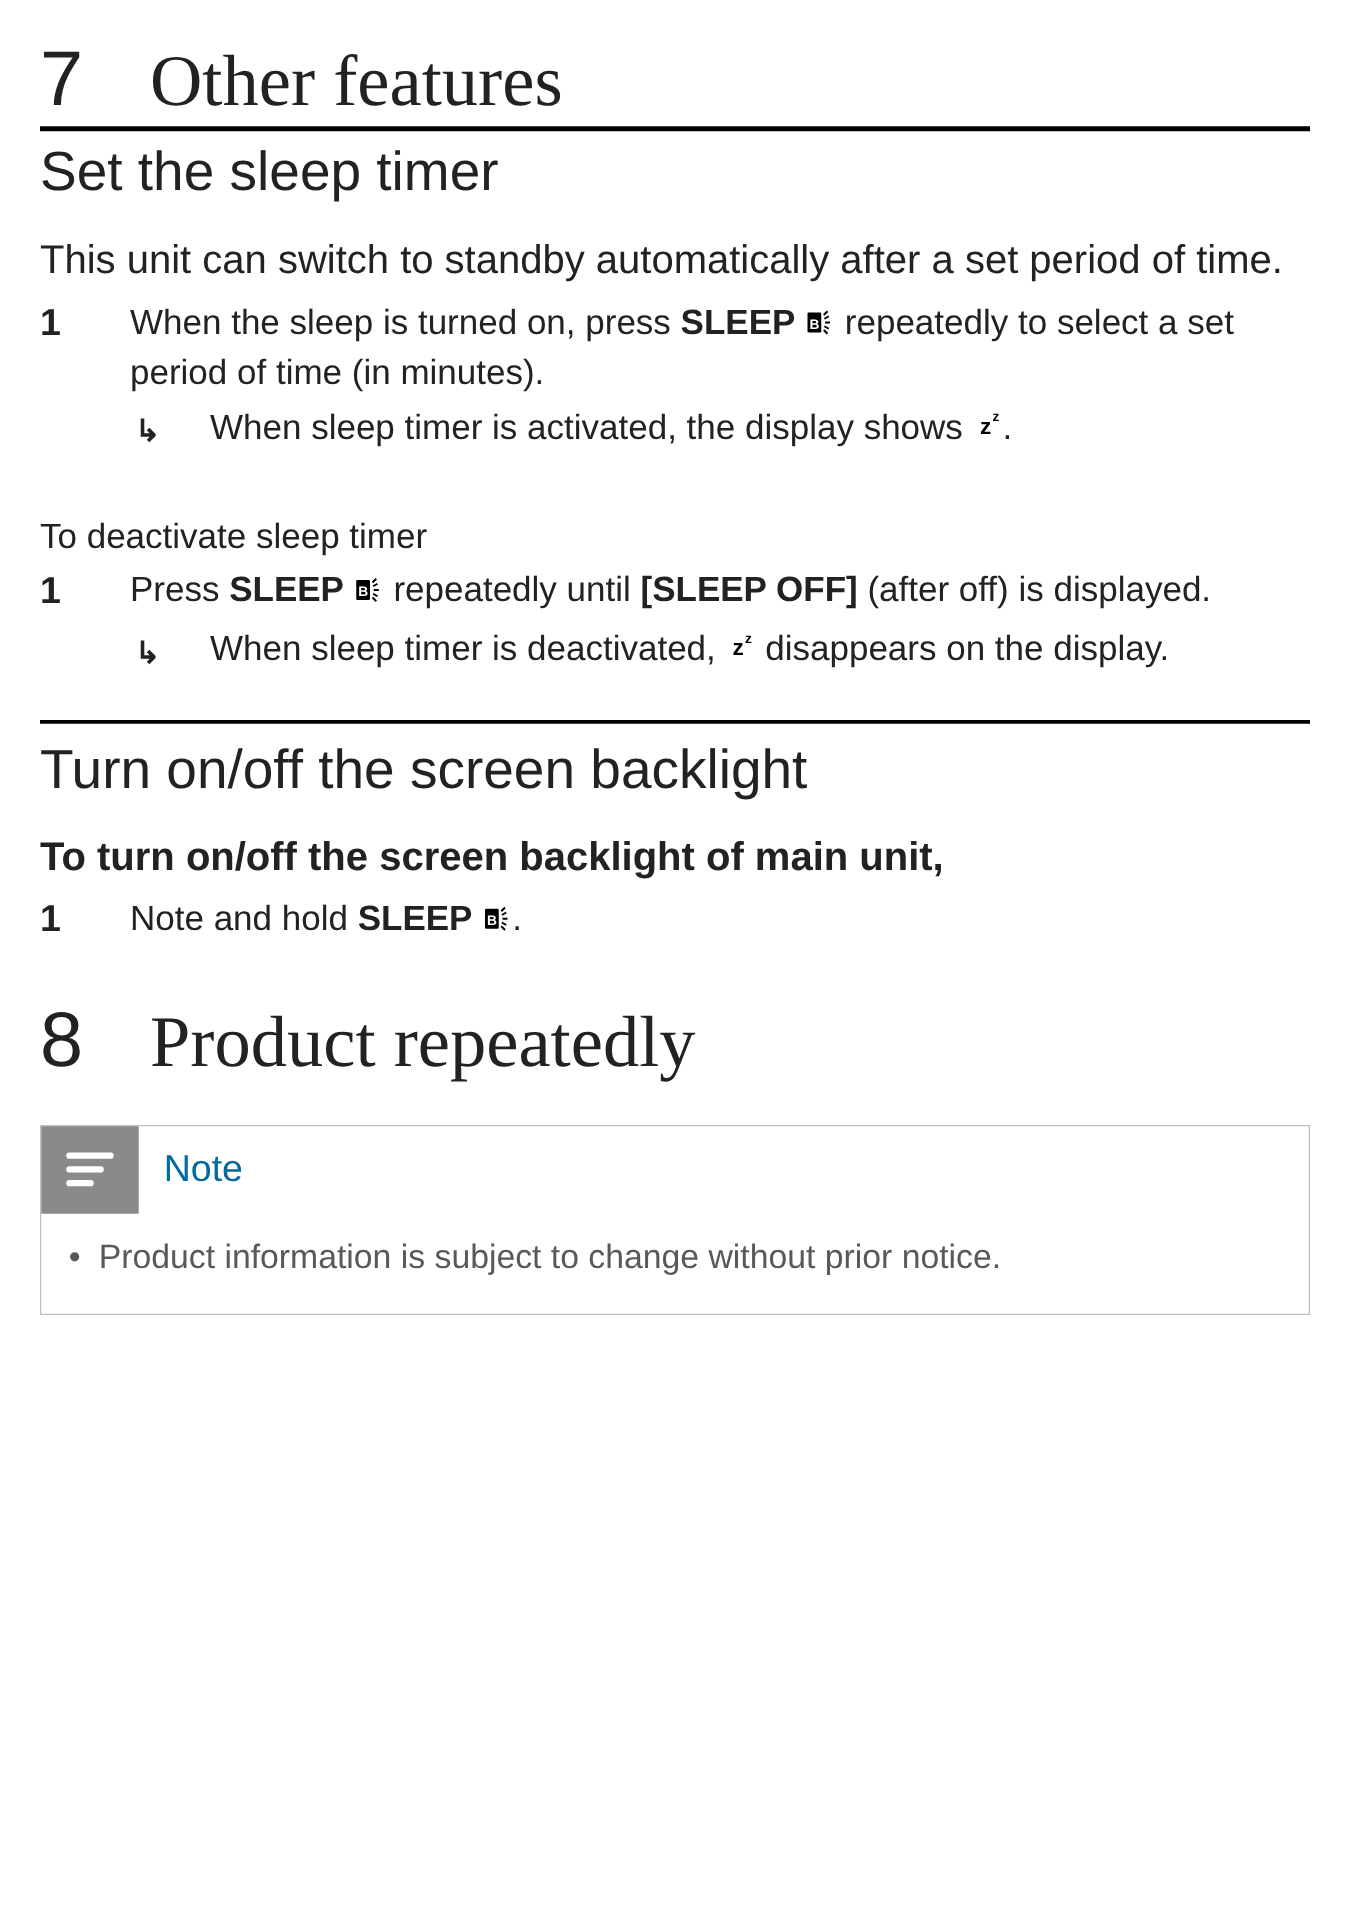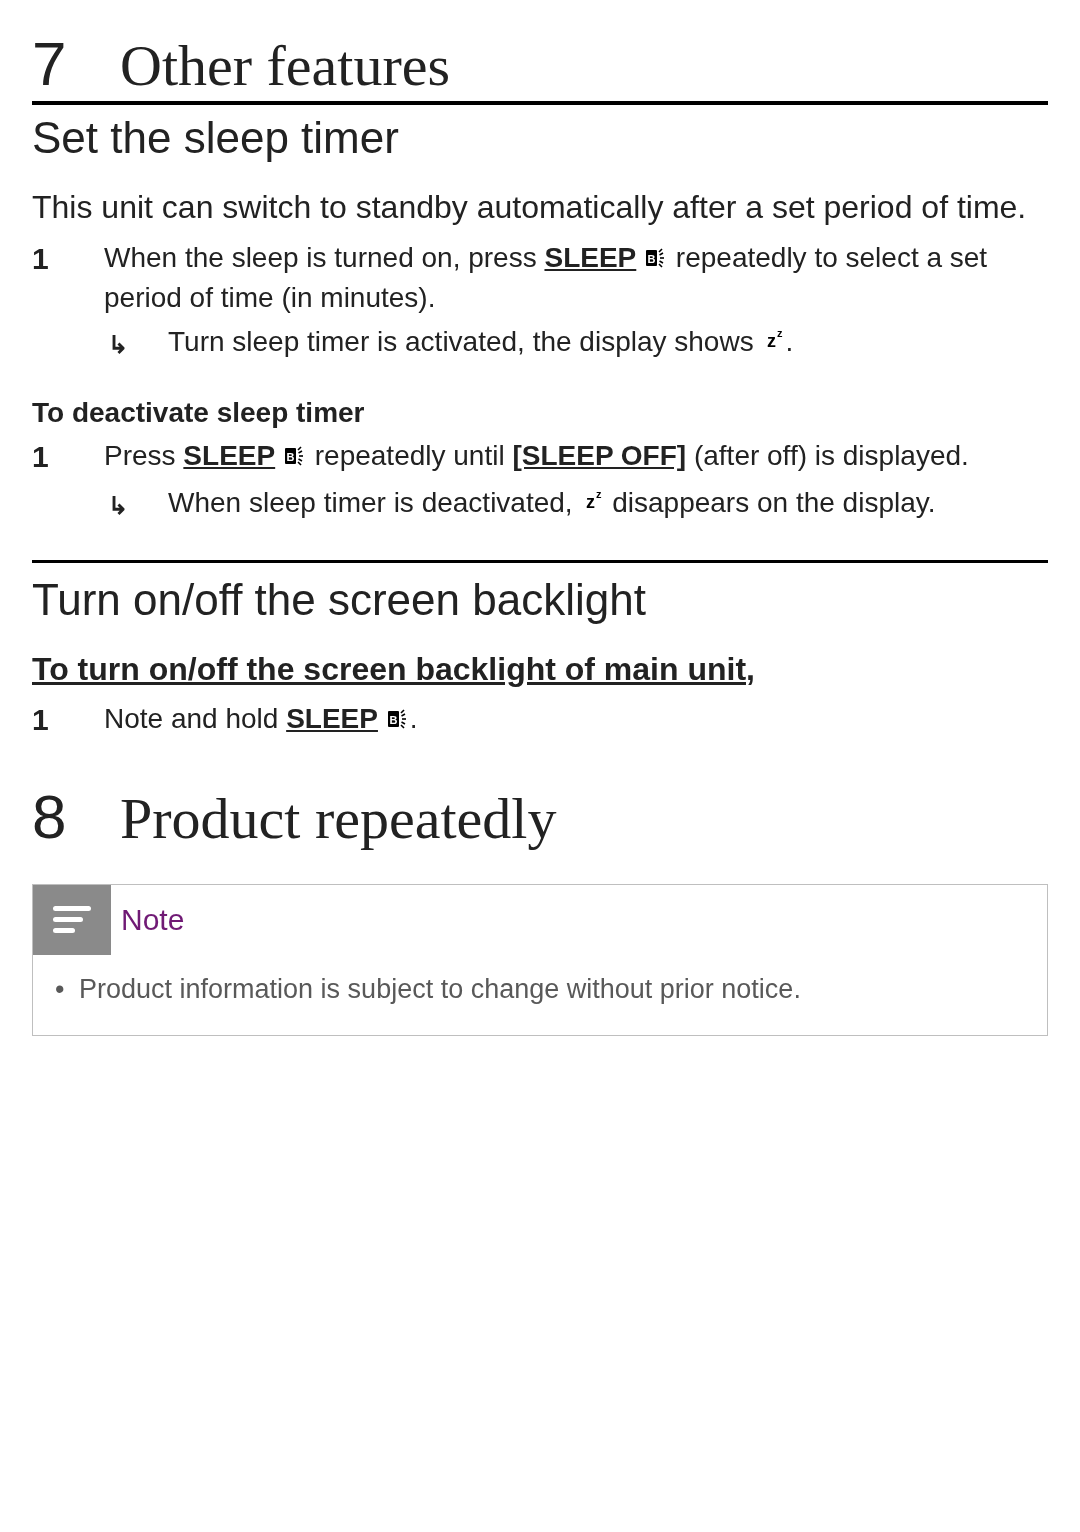--- a/index.html
+++ b/index.html
@@ -53,22 +53,22 @@
   
   .para {
     font-size: 32px;
     line-height: 1.3;
     margin: 3px 0 10px 0;
   }
 
   
   .subhead {
     font-size: 28px;
-    font-weight: 700;
-    margin-top: 36px;
+    font-weight: 400;
+    margin-top: 52px;
     margin-bottom: 8px;
   }
 
   
   .step {
     display: flex;
     margin-top: 4px;
     margin-bottom: 4px;
   }
   .step .step-num {
@@ -113,21 +113,20 @@
     line-height: 1.35;
   }
 
   
   .ico {
     display: inline-block;
     vertical-align: -3px;
   }
   .bold {
     font-weight: 600;
-    text-decoration: underline;
   }
 
   
   .note-box {
     border: 1px solid #bfbfbf;
     margin-top: 30px;
   }
   .note-header {
     display: flex;
     align-items: stretch;
@@ -136,23 +135,23 @@
   .note-icon-cell {
     width: 78px;
     background: #8a8a8a;
     display: flex;
     align-items: center;
     justify-content: center;
   }
   .note-title {
     display: flex;
     align-items: center;
-    padding-left: 10px;
+    padding-left: 20px;
     font-size: 30px;
-    color: #701a75;
+    color: #0369a1;
   }
   .note-body {
     padding: 16px 22px 28px 22px;
   }
   .note-bullet {
     display: flex;
     font-size: 27px;
     color: #595959;
     line-height: 1.35;
   }
@@ -192,21 +191,21 @@
               <line x1="15.5" y1="15" x2="19" y2="17"></line>
             </g>
           </svg>
         </span><span> repeatedly to select a set period of time (in minutes).</span>
       </span>
       <span class="result">
         <span class="arrow-cell">
           <span class="arrow-icon">↳</span>
         </span>
         <span class="result-text">
-          <span>Turn sleep timer is activated, the display shows </span><span class="bold ico" style="vertical-align:0;">
+          <span>When sleep timer is activated, the display shows </span><span class="bold ico" style="vertical-align:0;">
             <svg width="24" height="24" viewBox="0 0 24 24">
               <text x="6" y="20" font-size="18" font-family="Arial" font-weight="bold" fill="#000">z</text>
               <text x="16" y="10" font-size="11" font-family="Arial" font-weight="bold" fill="#000">z</text>
             </svg>
           </span><span>.</span>
         </span>
       </span>
     </div>
   </div>
 

